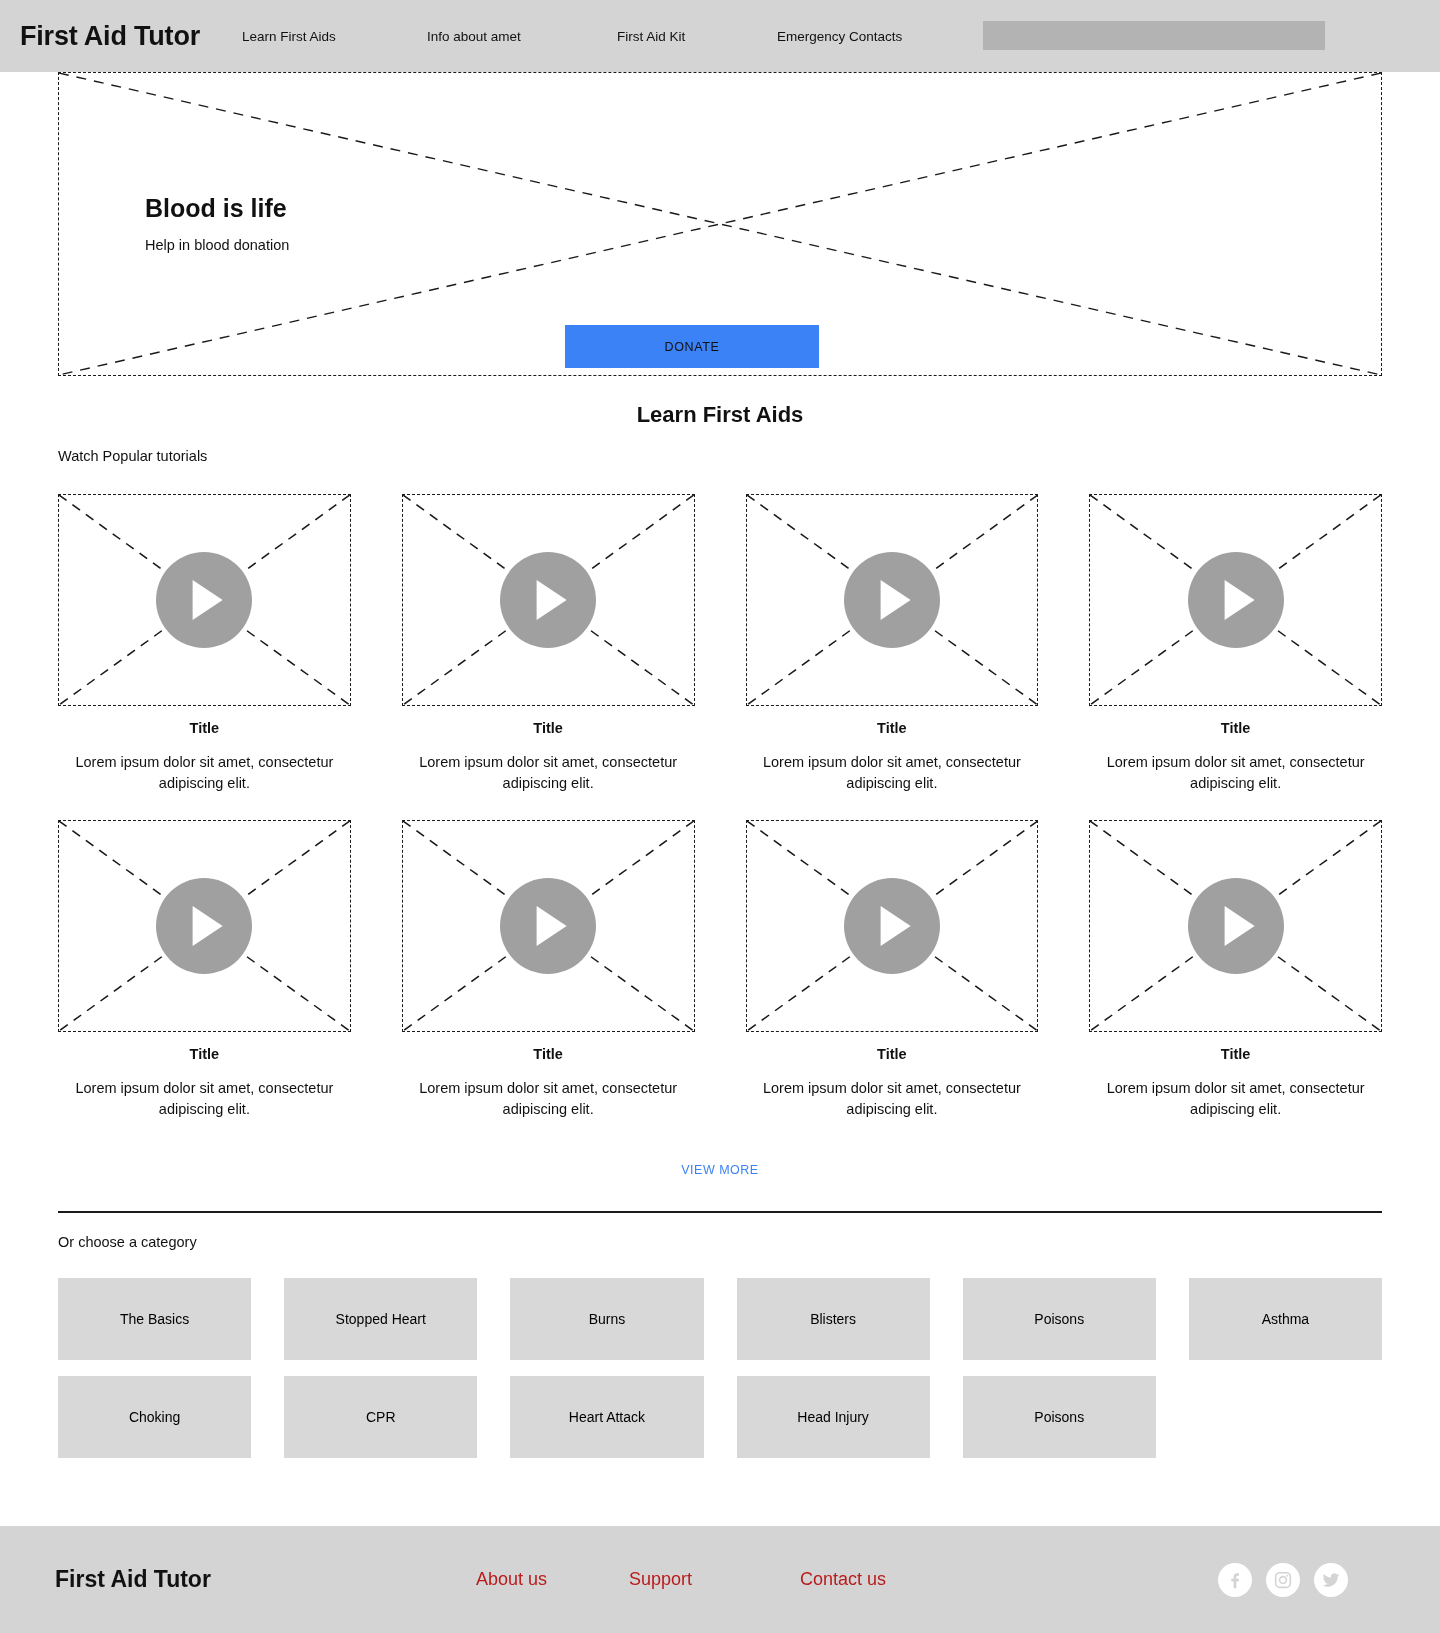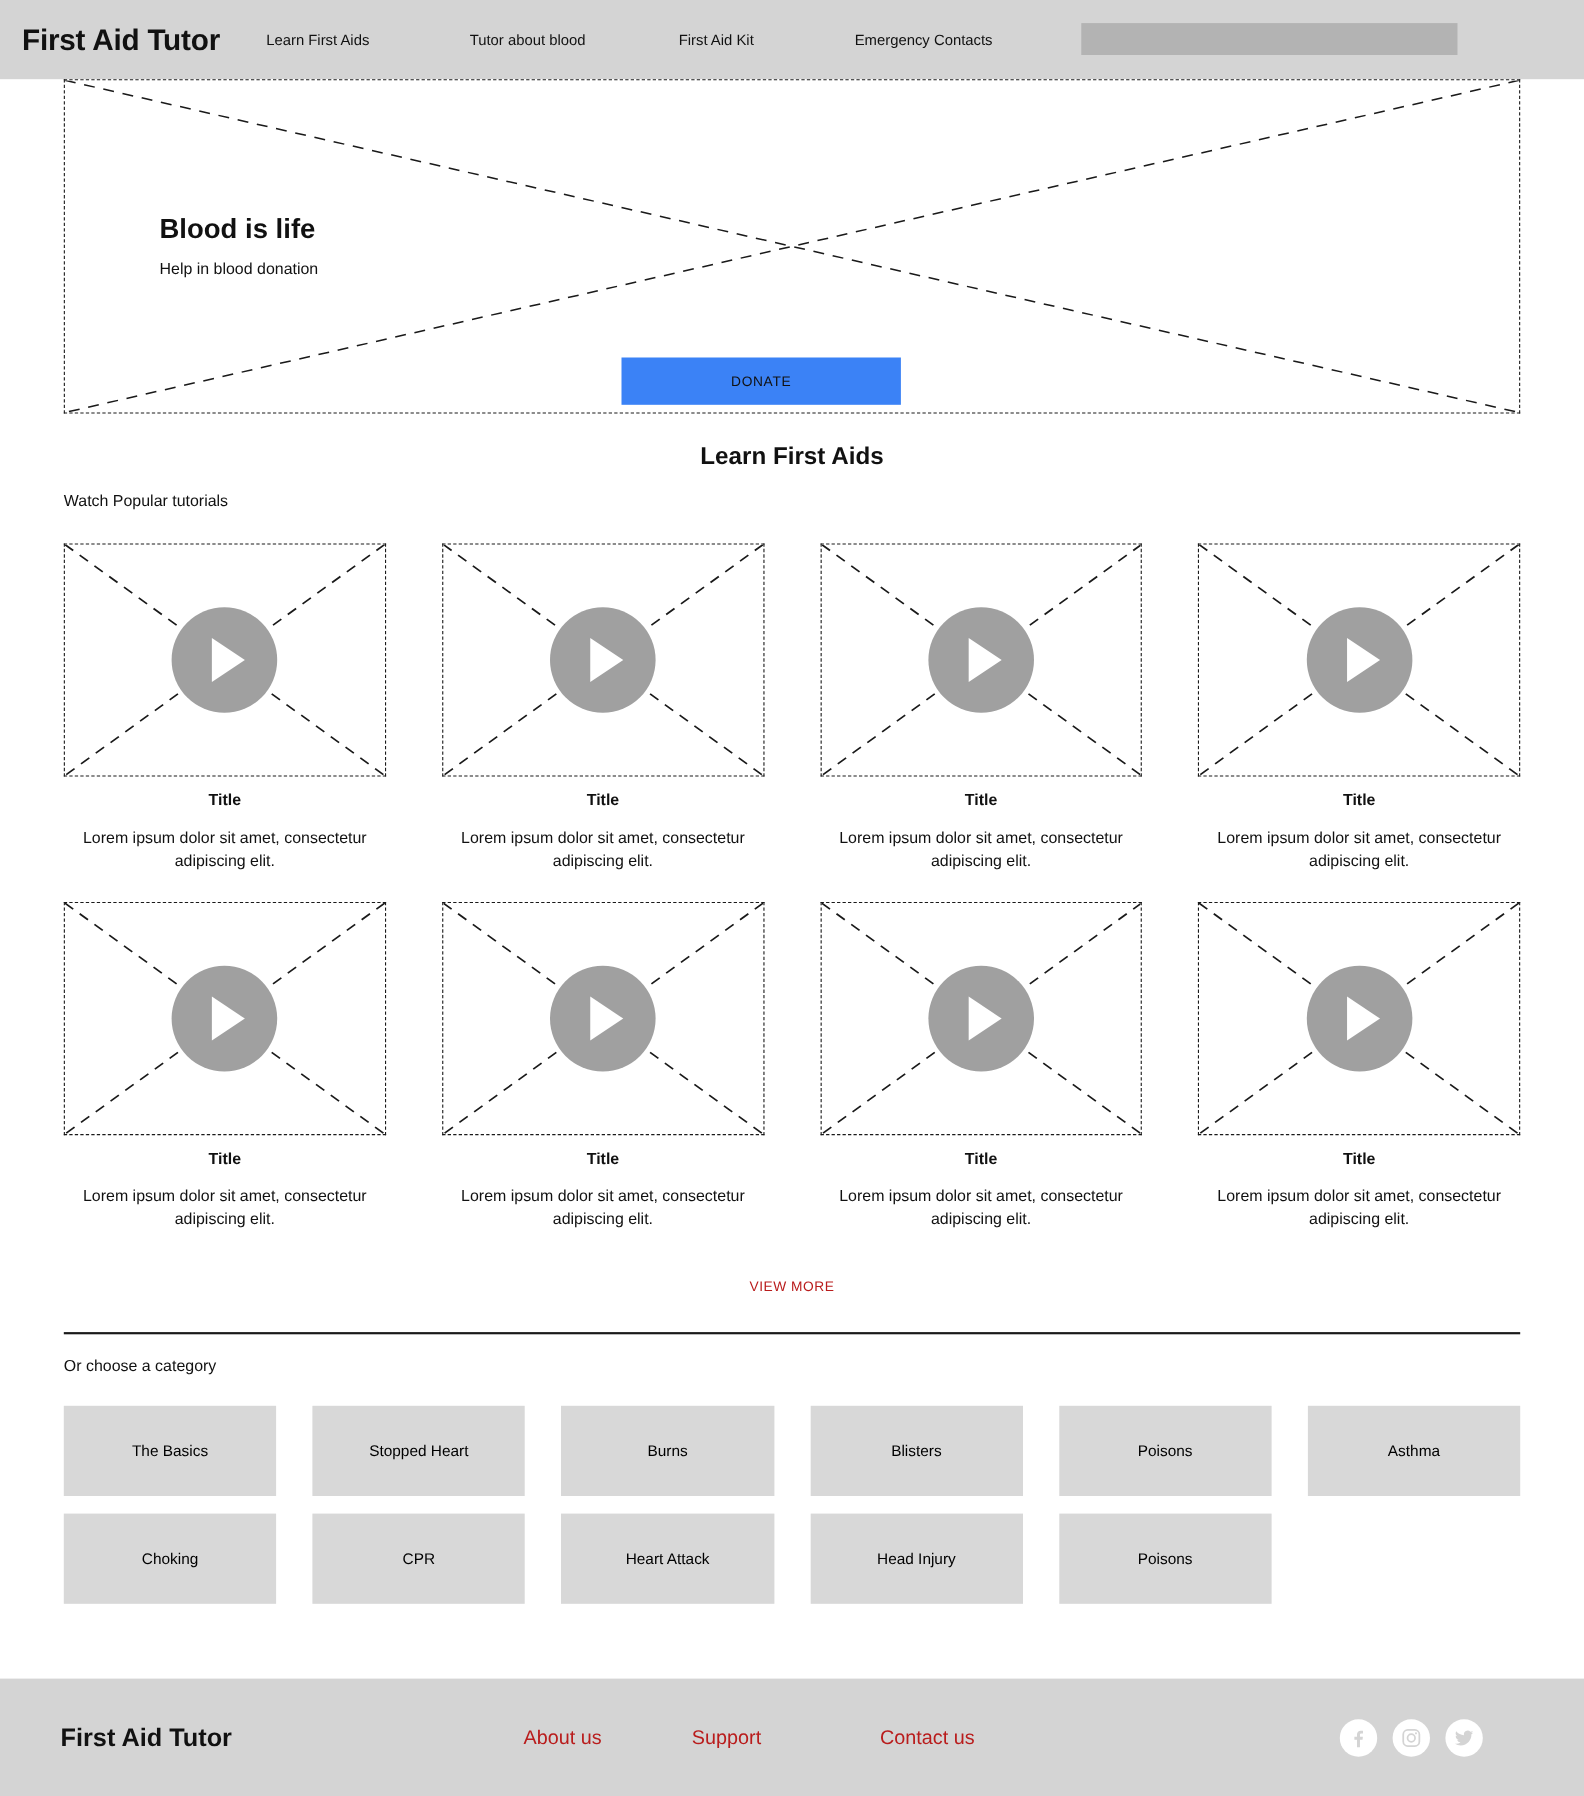--- a/index.html
+++ b/index.html
@@ -171,21 +171,21 @@
     padding: 0 2px;
   }
 
   .view-more {
     display: block;
     width: 100%;
     text-align: center;
     margin-top: 43px;
     font-size: 12.5px;
     letter-spacing: 0.5px;
-    color: #b91c1c;
+    color: #3b82f6;
     text-decoration: none;
     cursor: pointer;
   }
 
   .divider {
     margin: 34px 58px 0 58px;
     height: 0;
     border-top: 2px solid #1a1a1a;
   }
 
@@ -265,21 +265,21 @@
   }
   .social svg { display: block; }
 </style>
 </head>
 <body>
 
 <div class="header">
   <div class="brand">First Aid Tutor</div>
   <nav class="nav">
     <span class="nav-item">Learn First Aids</span>
-    <span class="nav-item">Tutor about blood</span>
+    <span class="nav-item">Info about amet</span>
     <span class="nav-item">First Aid Kit</span>
     <span class="nav-item">Emergency Contacts</span>
   </nav>
   <input class="header-search" type="text" placeholder="" style="">
 </div>
 
 <section class="hero">
   <svg class="xsvg" preserveAspectRatio="none" viewBox="0 0 1324 327">
     <line x1="0" y1="0" x2="1324" y2="327" stroke="#1a1a1a" stroke-width="1.5" stroke-dasharray="10,8"></line>
     <line x1="1324" y1="0" x2="0" y2="327" stroke="#1a1a1a" stroke-width="1.5" stroke-dasharray="10,8"></line>

